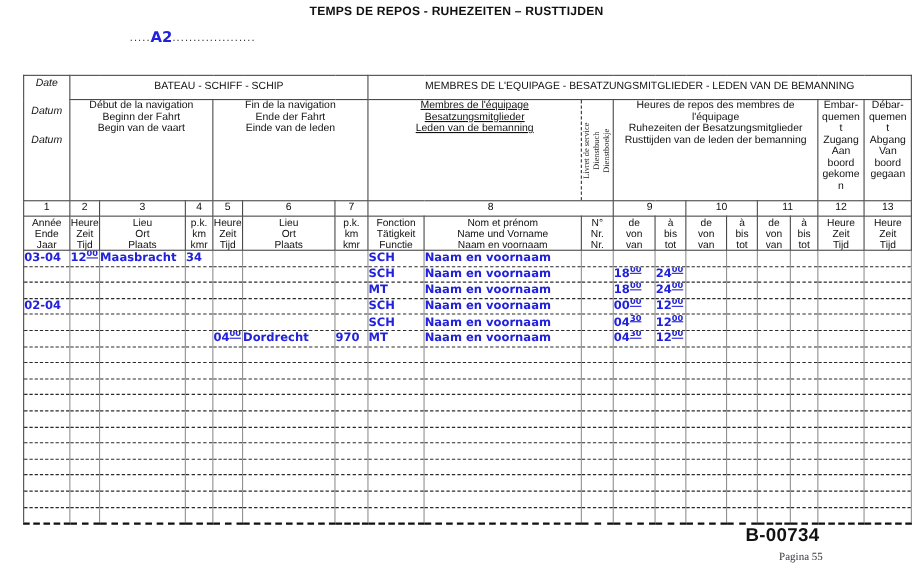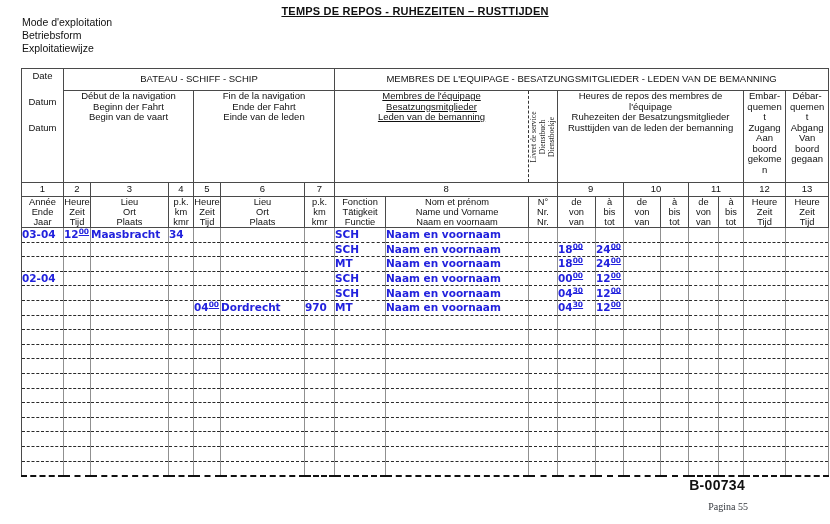--- a/index.html
+++ b/index.html
@@ -3,41 +3,41 @@
 <meta charset="utf-8">
 <style>
   html,body{margin:0;padding:0;background:#fff;}
   #page{position:relative;width:830px;height:524px;background:#ffffff;
         font-family:"Liberation Sans", sans-serif;color:#1a1a1a;overflow:hidden;}
 
   .pre{white-space:pre-line;}
 
   
   #title{position:absolute;top:5px;left:0;width:830px;text-align:center;
-         font-size:11px;font-weight:bold;letter-spacing:.2px;color:#111;text-decoration:underline;}
+         font-size:11px;font-weight:bold;letter-spacing:.2px;color:#111;}
 
   
   #mode-block{position:absolute;top:16px;left:22px;font-size:10.5px;line-height:13px;color:#111;}
   #mode-line{position:absolute;top:25px;left:118px;font-size:10px;color:#333;white-space:nowrap;}
   #mode-line .dots{letter-spacing:1px;color:#333;}
   #mode-line .val{color:#2222dd;font-weight:bold;font-size:13.5px;font-family:"DejaVu Sans",sans-serif;
                   position:relative;top:1px;}
 
   
   #log-table{position:absolute;left:21px;top:68px;width:807px;border-collapse:collapse;table-layout:fixed;}
   #log-table td{padding:0;overflow:hidden;}
 
   
   thead td{border:1px solid #4a4a4a;font-size:9.5px;line-height:10.5px;text-align:center;
            vertical-align:middle;color:#111;}
   tr.rowA td{height:21px;}
   tr.rowB td{height:91px;vertical-align:top;padding-top:3px;}
   tr.rowC td{height:13px;}
   tr.rowD td{height:30px;line-height:10px;font-size:9.3px;}
-  td.date-cell{vertical-align:top;padding-top:5px;line-height:13px;}
+  td.date-cell{vertical-align:top;padding-top:5px;line-height:13px;font-style:italic;}
   td.dash-left{border-left:1px dashed #333;}
   td.dash-right{border-right:1px dashed #333;text-decoration:underline;}
 
   
   td.livret-cell{position:relative;padding:0;}
   .vert-wrap{position:relative;width:100%;height:91px;}
   .vert{position:absolute;left:50%;top:50%;width:86px;
         transform:translate(-50%,-50%) rotate(-90deg);
         font-family:"Liberation Serif",serif;font-size:7.6px;line-height:8.8px;
         text-align:center;white-space:pre-line;color:#222;}
@@ -49,35 +49,33 @@
   tbody tr:last-child td{border-bottom:2px dashed #111;}
   tbody td.c6{text-align:left;padding-right:2px;padding-left:0;}
   tbody td.c7{padding-left:5px;}
   tbody td.c8{padding-left:4px;}
   tbody td sup{font-size:7.5px;text-decoration:underline;vertical-align:super;line-height:0;}
 
   
   #log-table{border:1px solid #4a4a4a;border-bottom:none;}
 
   
-  #footer-code{position:absolute;top:477px;right:85px;font-size:14px;font-weight:bold;color:#111;
+  #footer-code{position:absolute;top:477px;right:85px;font-size:17px;font-weight:bold;color:#111;
                font-family:"Liberation Sans",sans-serif;letter-spacing:.3px;}
   #footer-page{position:absolute;top:501px;right:82px;font-size:10px;color:#33373d;
                font-family:"Liberation Serif",serif;text-align:right;}
 </style>
 </head>
 <body>
 
 <div id="page">
 
   <div id="title">TEMPS DE REPOS - RUHEZEITEN – RUSTTIJDEN</div>
 
-  <div id="mode-block" class="pre">Mode d'exploitation
-Betriebsform
-Exploitatiewijze</div>
+  <div id="mode-line"><span class="dots">.....</span><span class="val">A2</span><span class="dots">....................</span></div>
 
   <table id="log-table">
     <colgroup>
       <col style="width:42px">
         <col style="width:27px">
         <col style="width:78px">
         <col style="width:25px">
       <col style="width:27px">
         <col style="width:84px">
         <col style="width:30px">

